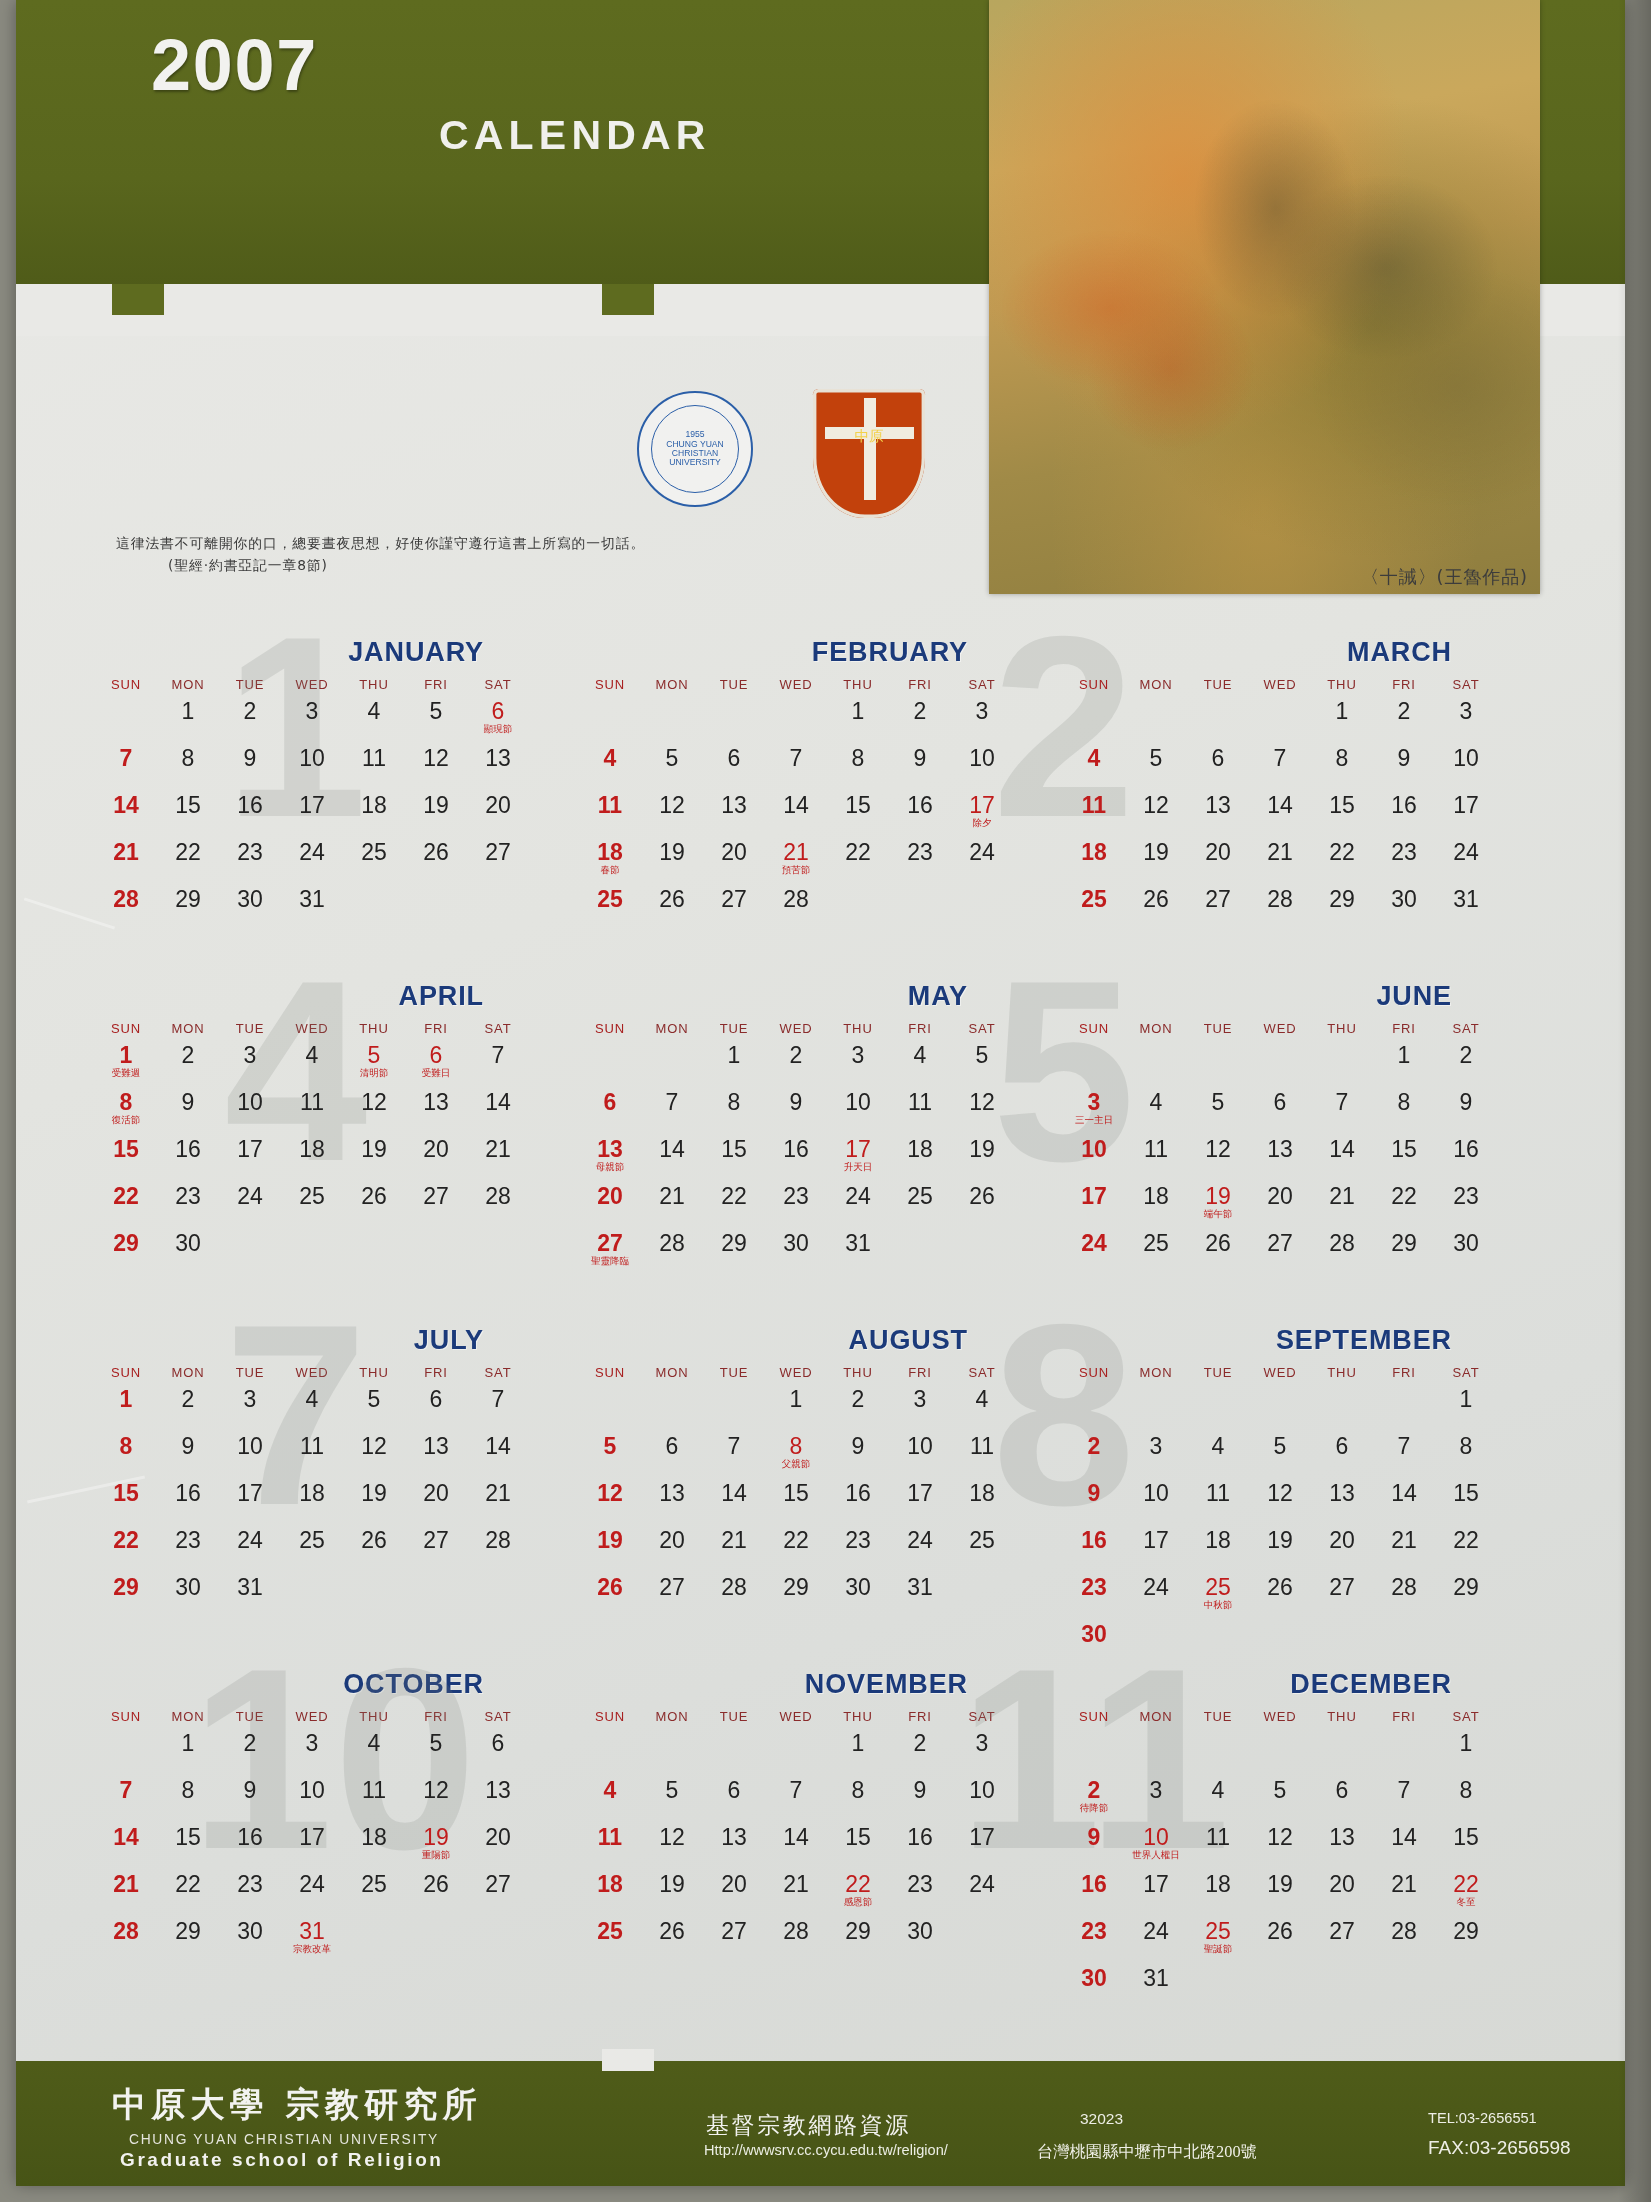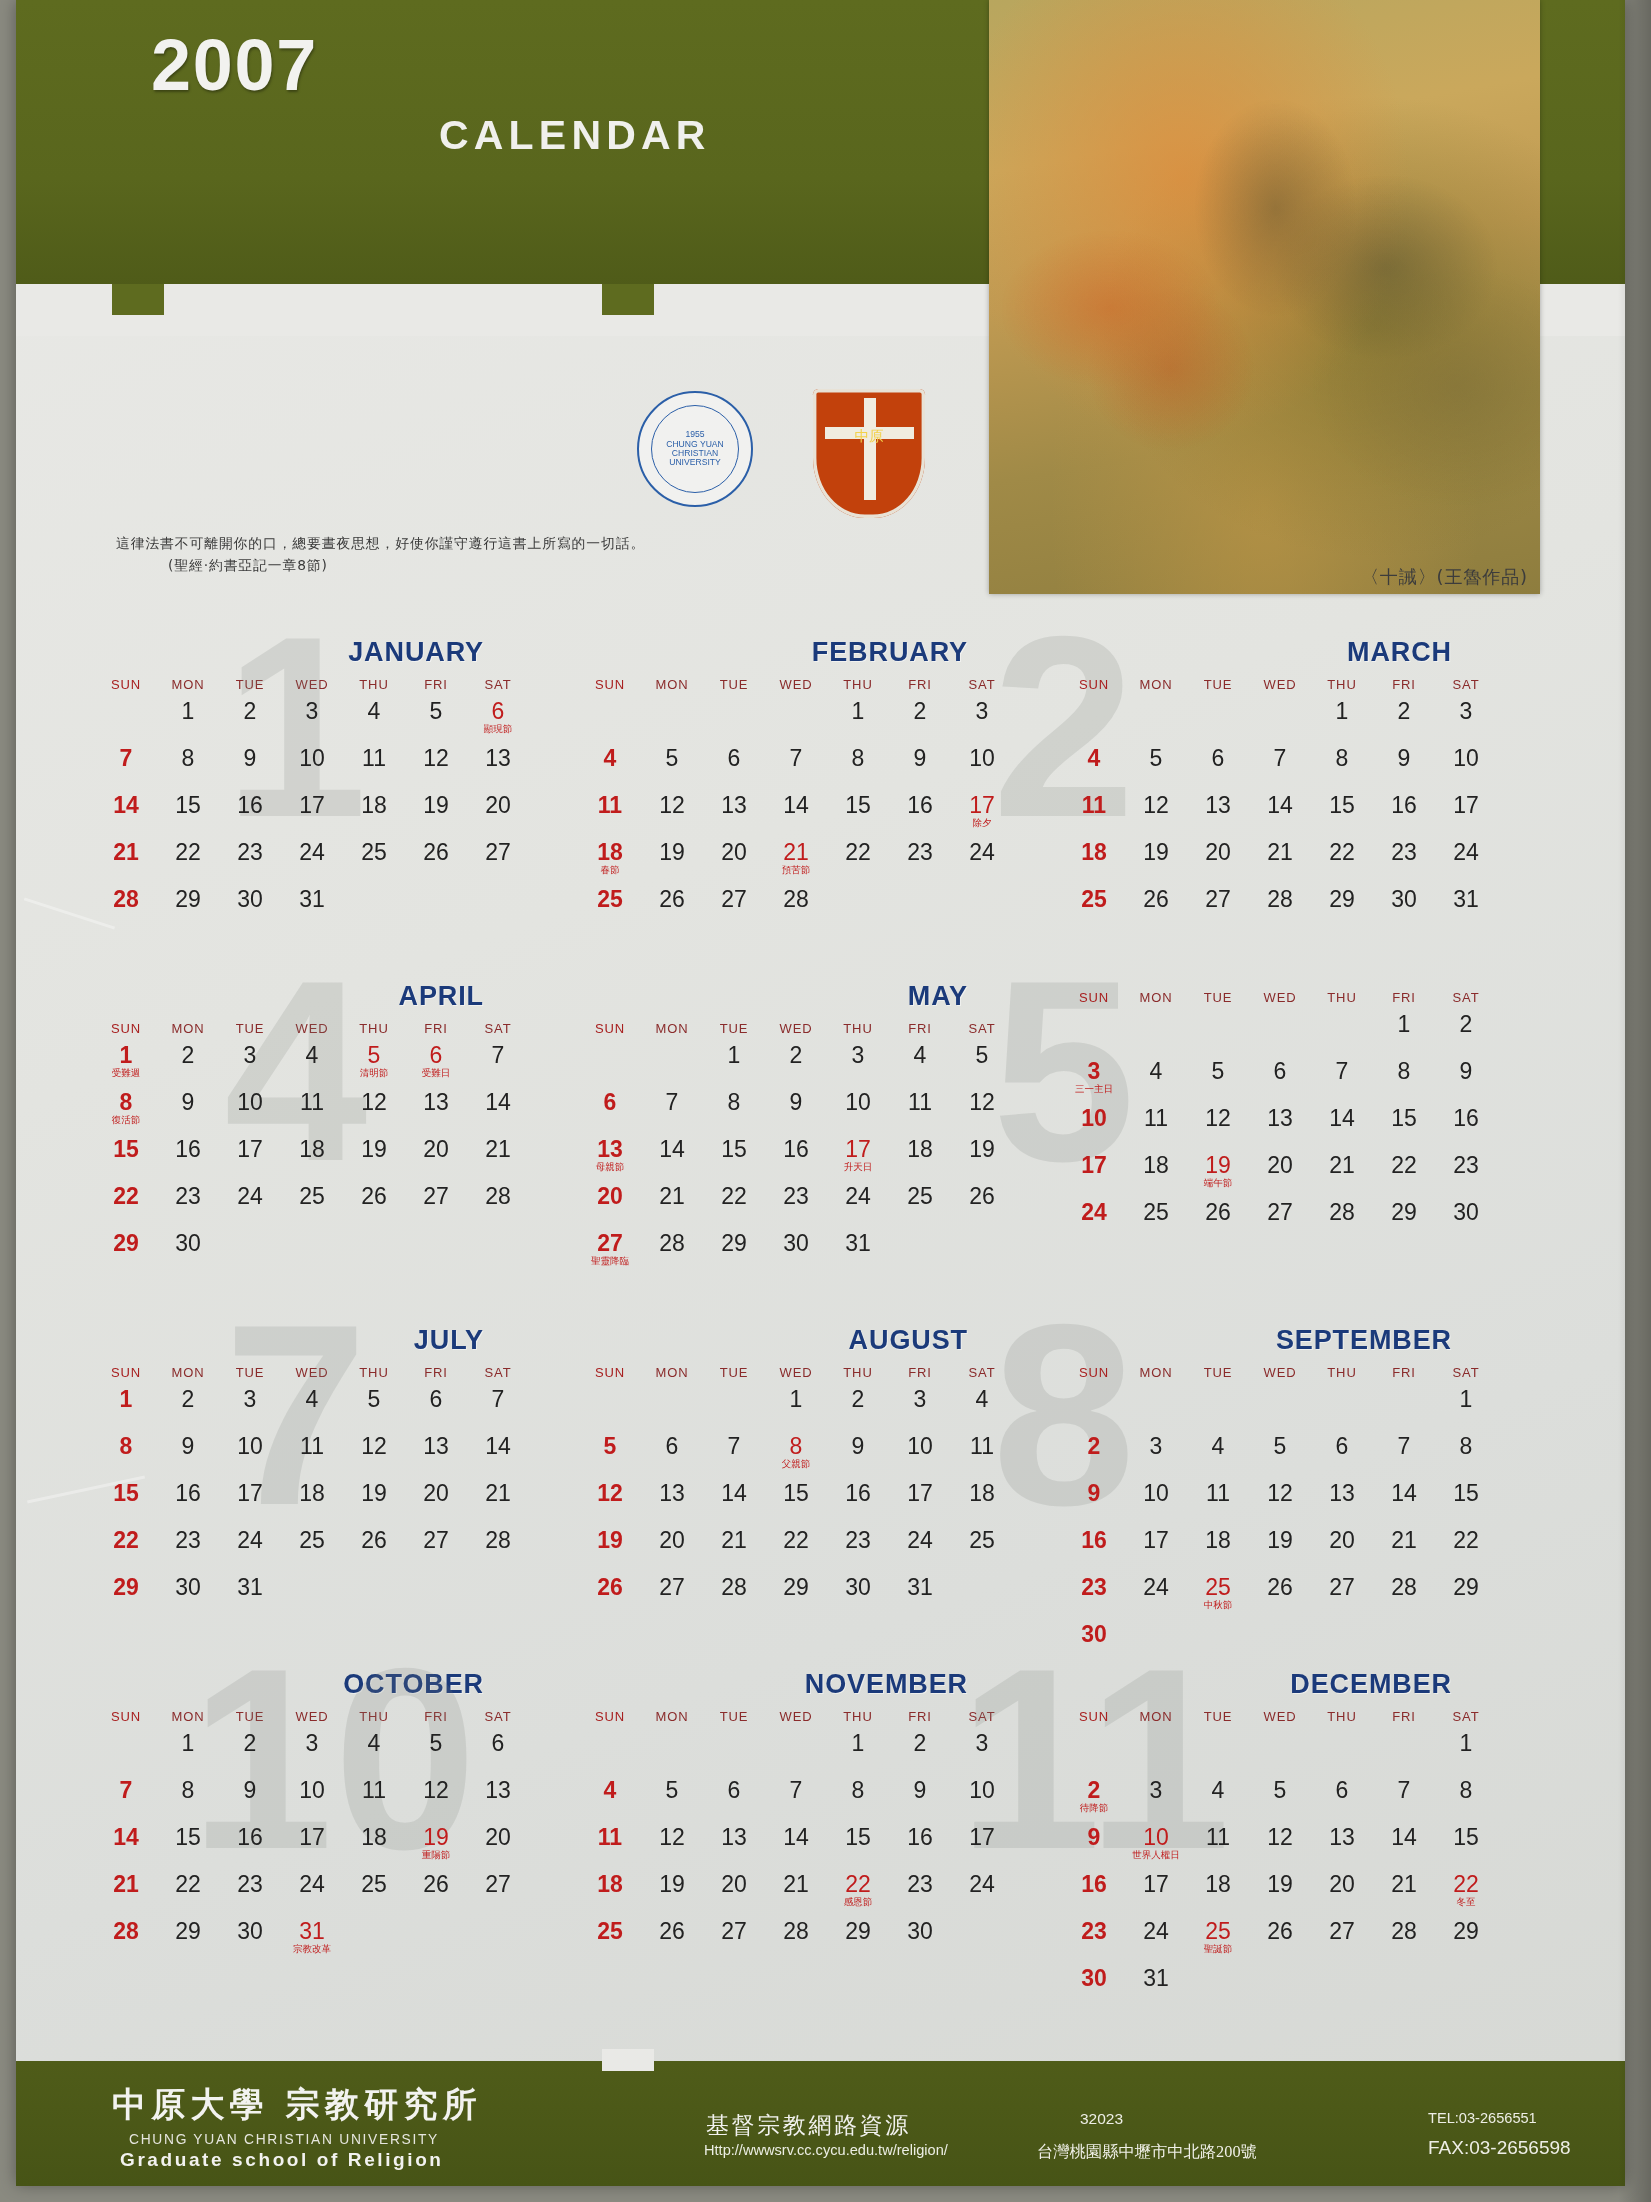--- a/index.html
+++ b/index.html
@@ -743,20 +743,21 @@
               <div class="d">30</div>
             </div>
             <div class="cell">
               <div class="d">31</div>
             </div>
             <div class="cell"></div>
             <div class="cell"></div>
           </div>
         </div>
         <div class="month">
+          <div class="mname">JUNE</div>
           <div class="dow">
             <span class="sun">SUN</span>
             <span>MON</span>
             <span>TUE</span>
             <span>WED</span>
             <span>THU</span>
             <span>FRI</span>
             <span>SAT</span>
           </div>
           <div class="week">

